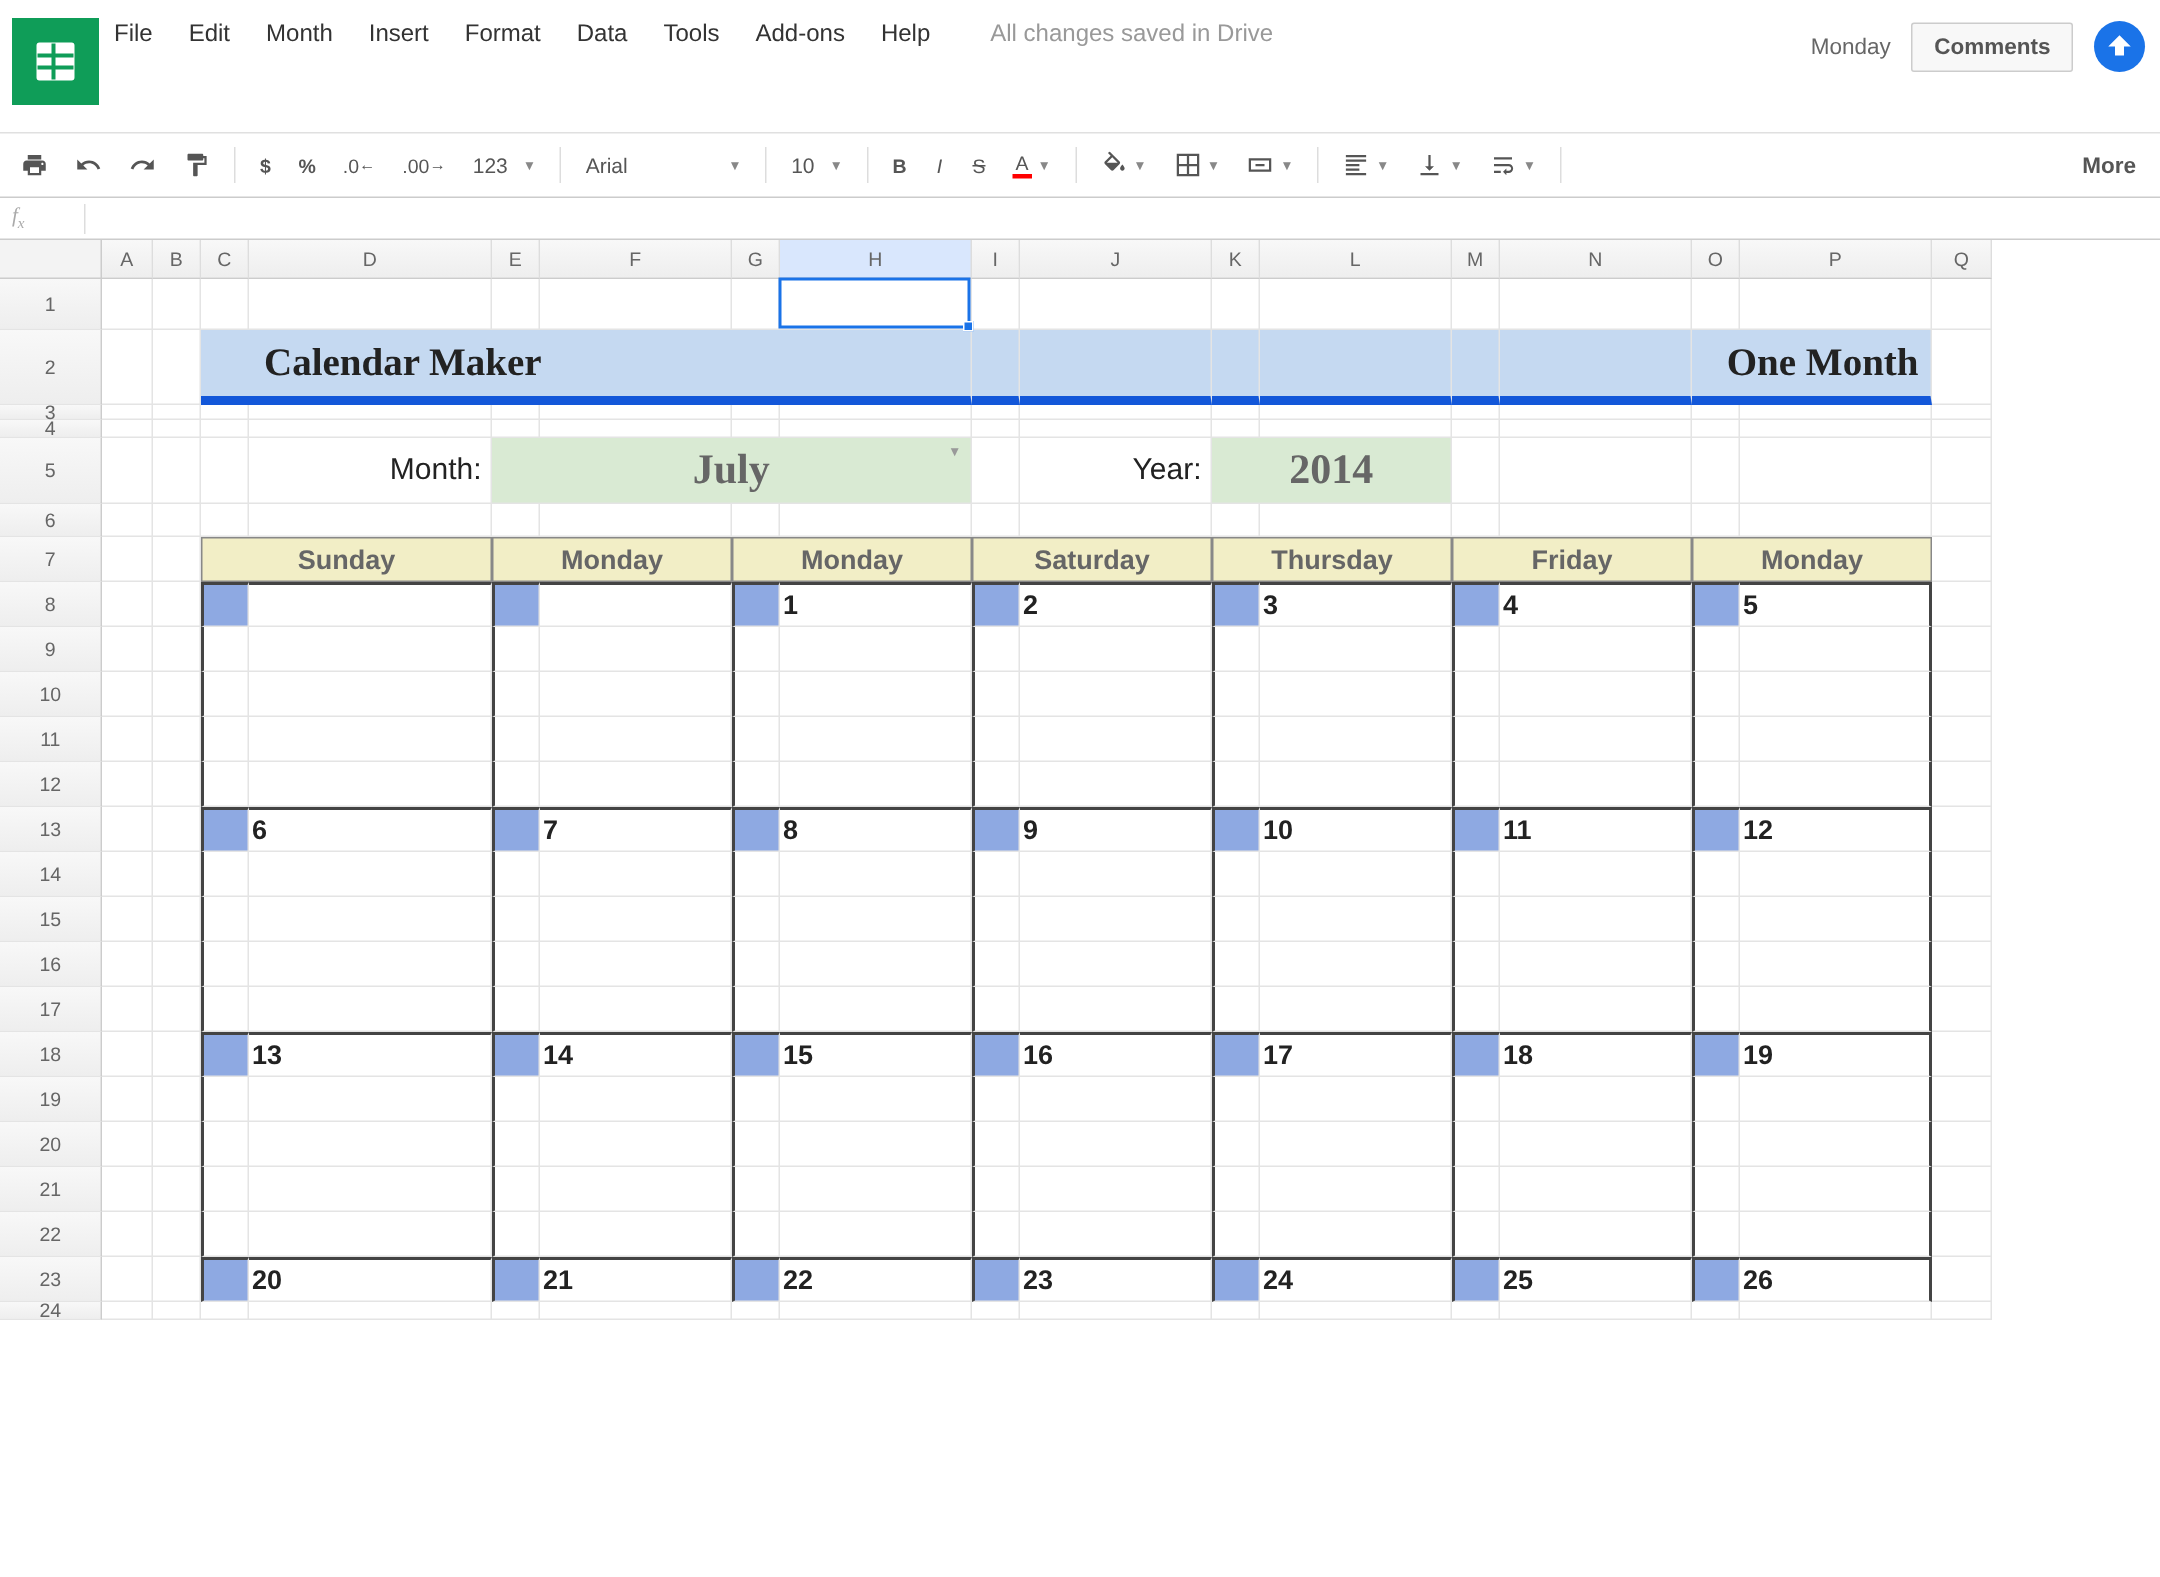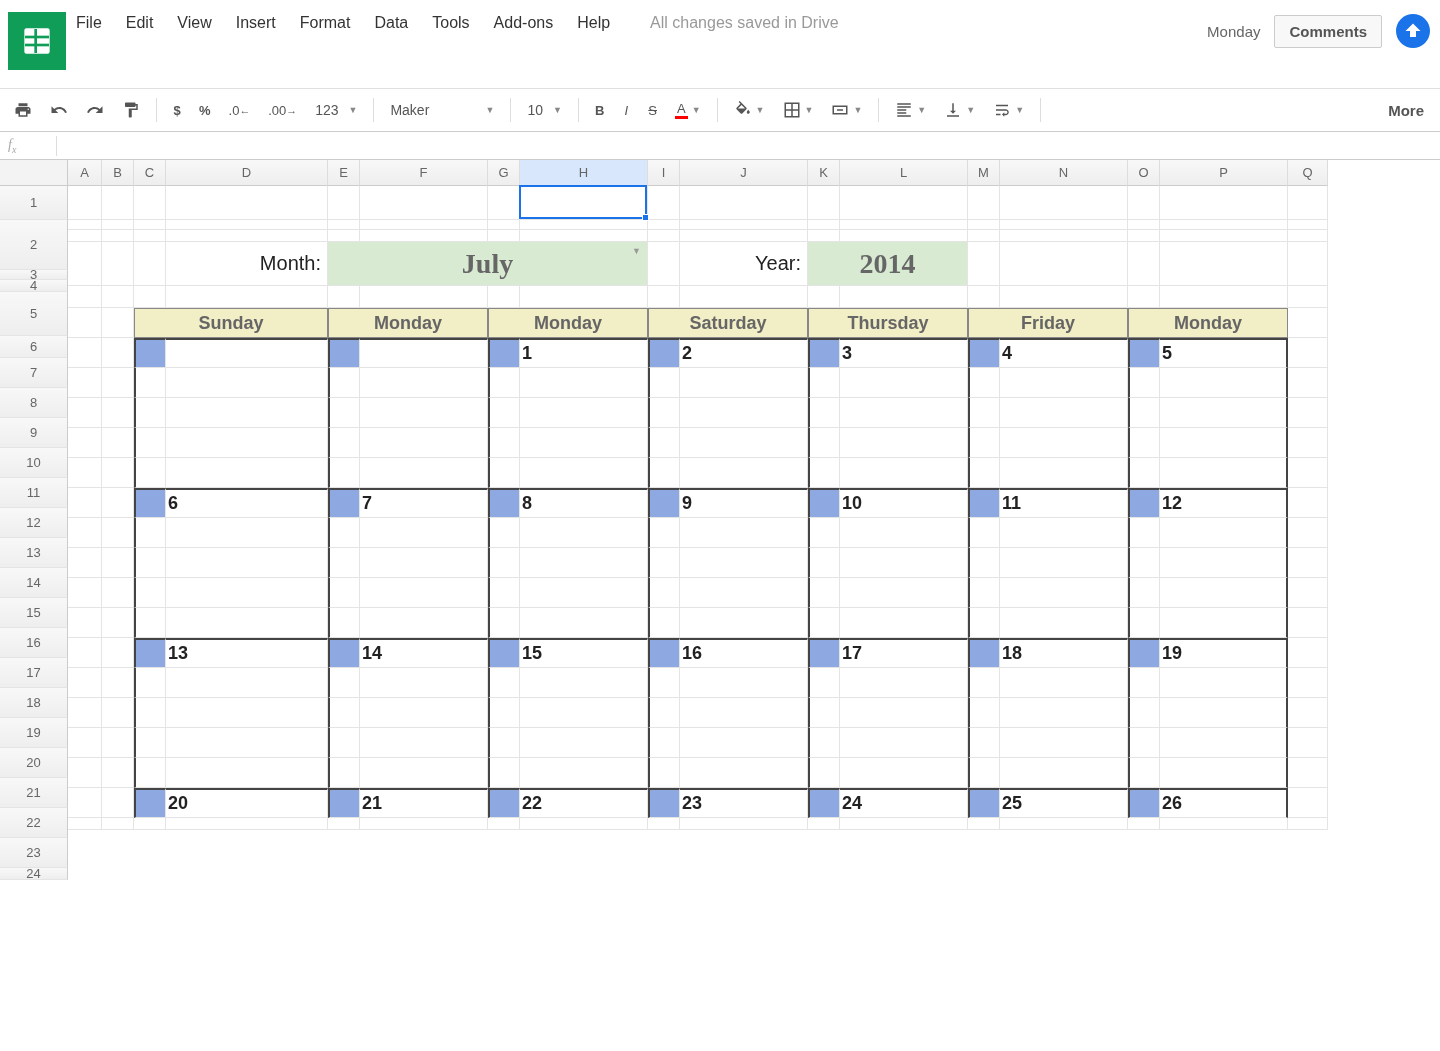--- a/index.html
+++ b/index.html
@@ -81,21 +81,21 @@
         <rect x="3" y="3" width="18" height="18" rx="1" fill="#fff" stroke="#fff"></rect>
         <line x1="3" y1="9" x2="21" y2="9" stroke="#0f9d58" stroke-width="2"></line>
         <line x1="3" y1="15" x2="21" y2="15" stroke="#0f9d58" stroke-width="2"></line>
         <line x1="11" y1="3" x2="11" y2="21" stroke="#0f9d58" stroke-width="2"></line>
       </svg>
   </div>
   <div class="title-area">
     <div class="menubar">
       <span>File</span>
       <span>Edit</span>
-      <span>View</span>
+      <span>Month</span>
       <span>Insert</span>
       <span>Format</span>
       <span>Data</span>
       <span>Tools</span>
       <span>Add-ons</span>
       <span>Help</span>
       <span class="saved">All changes saved in Drive</span>
     </div>
   </div>
   <div class="right-header">
@@ -135,21 +135,21 @@
       <b>$</b>
     </div>
   <div class="tb-btn">
       <b>%</b>
     </div>
   <div class="tb-btn">.0<sub>←</sub></div>
   <div class="tb-btn">.00<sub>→</sub></div>
   <div class="tb-select">123<span class="caret">▼</span></div>
   <div class="tb-sep"></div>
   <div class="tb-select" style="min-width:120px">
-      <span>Maker</span>
+      <span>Arial</span>
       <span class="caret" style="margin-left:auto">▼</span>
     </div>
   <div class="tb-sep"></div>
   <div class="tb-select" style="min-width:50px">
       <span>10</span>
       <span class="caret">▼</span>
     </div>
   <div class="tb-sep"></div>
   <div class="tb-btn">
       <b>B</b>
@@ -278,20 +278,33 @@
         <div class="cell cI" style="height: 34px;"></div>
         <div class="cell cJ" style="height: 34px;"></div>
         <div class="cell cK" style="height: 34px;"></div>
         <div class="cell cL" style="height: 34px;"></div>
         <div class="cell cM" style="height: 34px;"></div>
         <div class="cell cN" style="height: 34px;"></div>
         <div class="cell cO" style="height: 34px;"></div>
         <div class="cell cP" style="height: 34px;"></div>
         <div class="cell cQ" style="height: 34px;"></div>
       </div>
+      <div class="cell-row" style="height: 50px;">
+        <div class="cell cA" style="height: 50px;"></div>
+        <div class="cell cB" style="height: 50px;"></div>
+        <div class="cell cC banner-cell banner-left" style="height: 50px; width: 514px;">Calendar Maker</div>
+        <div class="cell cI banner-cell" style="height: 50px;"></div>
+        <div class="cell cJ banner-cell" style="height: 50px;"></div>
+        <div class="cell cK banner-cell" style="height: 50px;"></div>
+        <div class="cell cL banner-cell" style="height: 50px;"></div>
+        <div class="cell cM banner-cell" style="height: 50px;"></div>
+        <div class="cell cN banner-cell" style="height: 50px;"></div>
+        <div class="cell cO banner-cell banner-right" style="height: 50px; width: 160px;">One Month</div>
+        <div class="cell cQ" style="height: 50px;"></div>
+      </div>
       <div class="cell-row" style="height: 10px;">
         <div class="cell cA" style="height: 10px;"></div>
         <div class="cell cB" style="height: 10px;"></div>
         <div class="cell cC" style="height: 10px;"></div>
         <div class="cell cD" style="height: 10px;"></div>
         <div class="cell cE" style="height: 10px;"></div>
         <div class="cell cF" style="height: 10px;"></div>
         <div class="cell cG" style="height: 10px;"></div>
         <div class="cell cH" style="height: 10px;"></div>
         <div class="cell cI" style="height: 10px;"></div>

